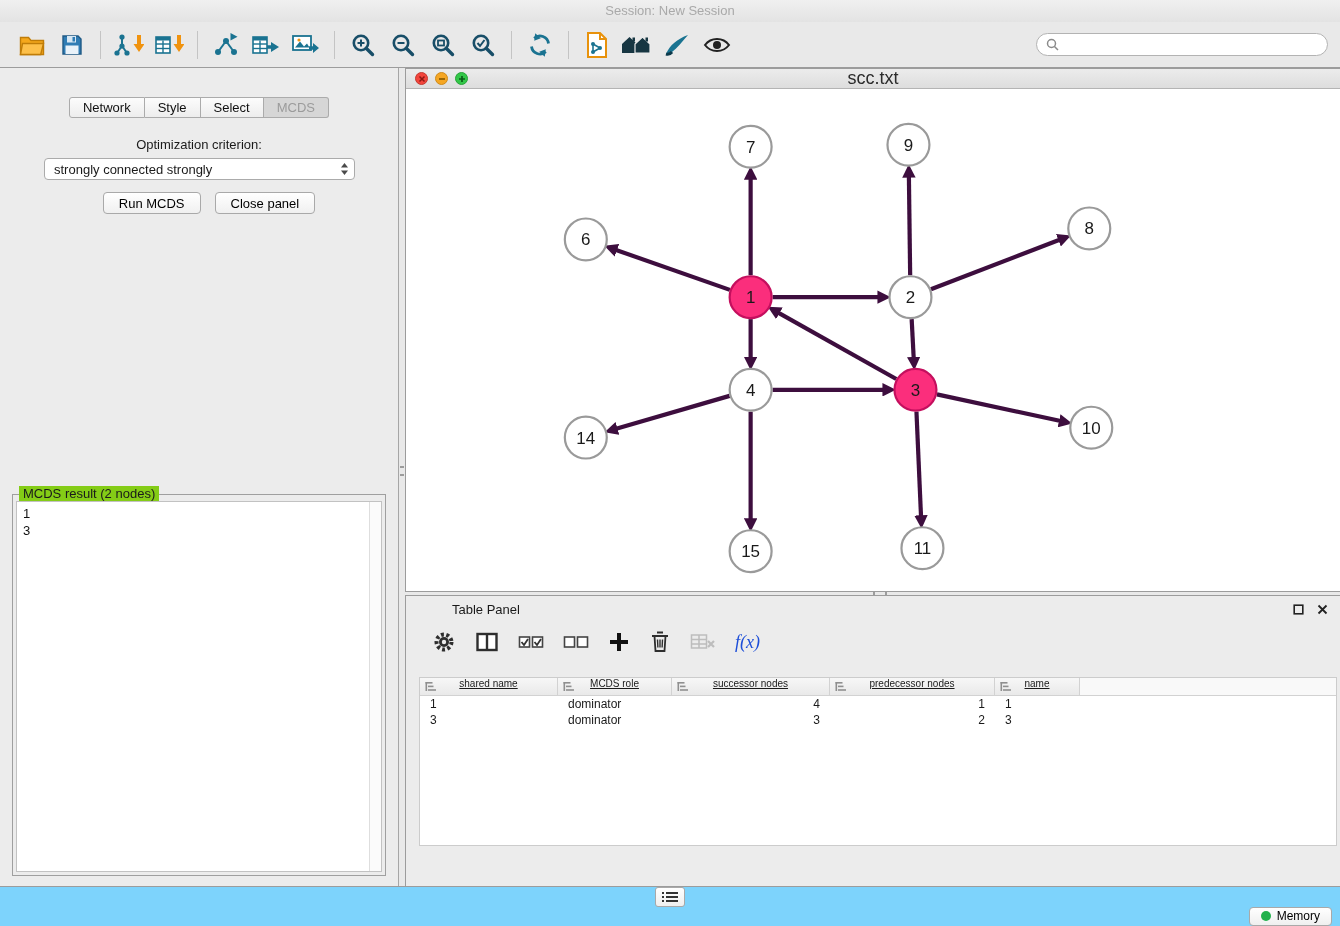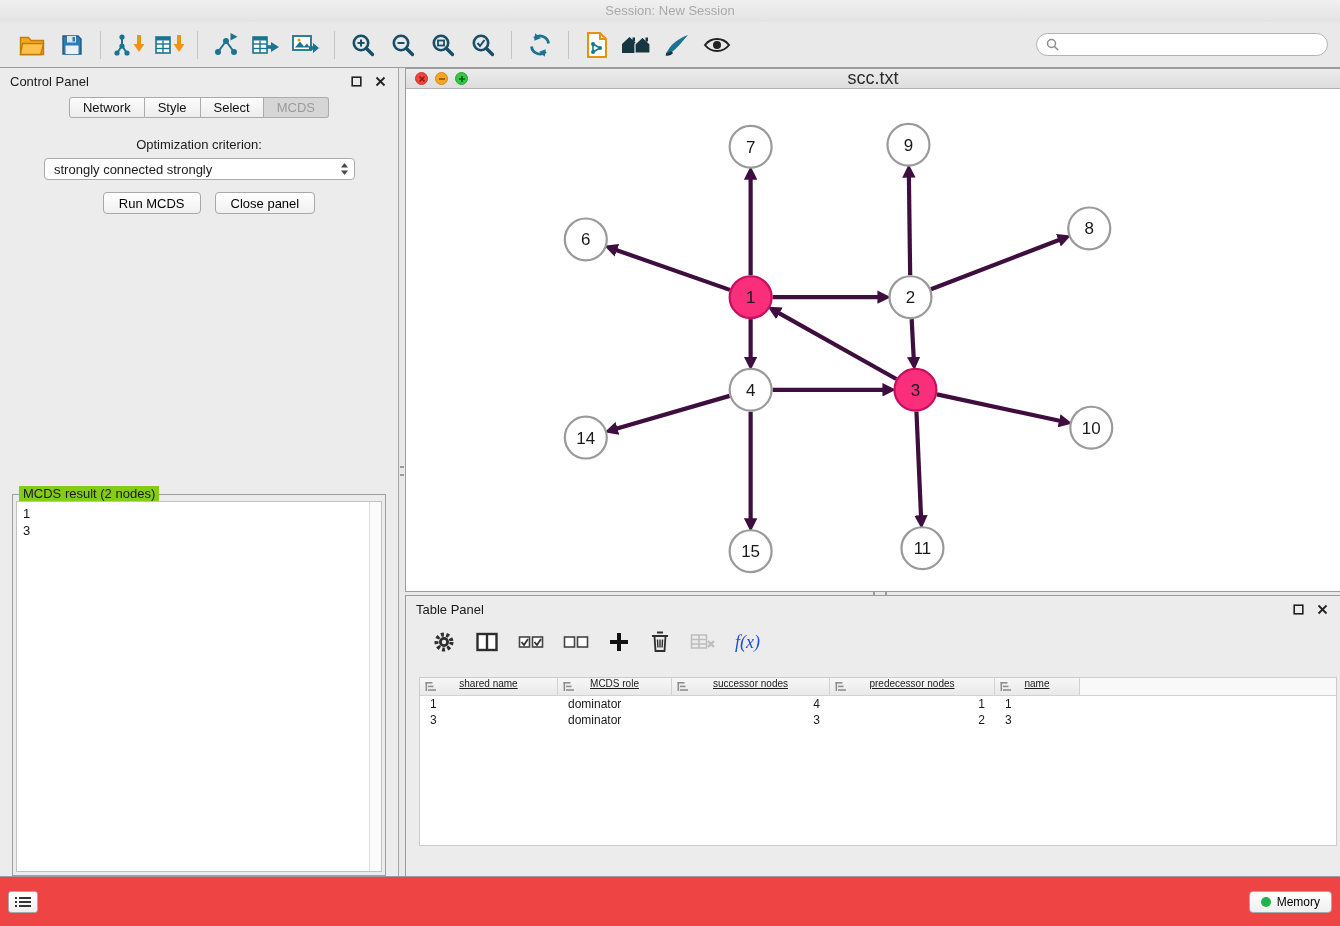--- a/index.html
+++ b/index.html
@@ -99,43 +99,43 @@
   .light.red    { background:#f3453c; border:1px solid #c33a31; }
   .light.yellow { background:#f5a623; border:1px solid #cf8b1b; }
   .light.green  { background:#33c748; border:1px solid #27a438; }
   .nw-title { font-size:18px; color:#2b2b2b; }
   .nw-canvas { position:absolute; top:20px; left:0; right:0; bottom:0; background:#fff; }
   #graph-svg { width:100%; height:100%; }
 
   
   .table-panel {
     position:absolute; left:405px; top:595px; right:0; bottom:36px;
-    background:#ececec; border:1px solid #9c9c9c; border-right:none;
+    background:#ececec; border:1px solid #9c9c9c; border-right:none;padding-left:36px;
   }
   .tp-toolbar { position:absolute; top:28px; left:0; right:0; height:36px;
     display:flex; align-items:center; padding-left:26px; gap:19px; }
   .tp-tool { background:none; border:none; padding:0; display:flex; align-items:center; }
   .fx-label { font-family:"Liberation Serif", serif; font-style:italic; font-size:18px; color:#1d4ed8; }
   .tp-table { position:absolute; top:81px; left:13px; right:3px; bottom:43px;
     background:#fff; border:1px solid #cccccc; overflow:hidden; }
   .tp-head-row { display:flex; height:18px; background:linear-gradient(#f7f7f7,#e9e9e9);
     border-bottom:1px solid #d2d2d2; }
   .tp-th { position:relative; display:flex; align-items:flex-start; justify-content:center;
     border-right:1px solid #d2d2d2; font-size:10px; flex:none;text-decoration:underline; }
   .tp-th .sort-icon { position:absolute; left:5px; top:3px; }
   .tp-th-filler { flex:1; border-right:none; background:#f9f9f9; }
   .tp-row { display:flex; height:16px; align-items:center; }
   .tp-td { font-size:12px; padding:0 10px; flex:none; line-height:16px; }
   .tp-tabs { position:absolute; bottom:4px; left:0; right:0; display:flex; justify-content:center; }
 
   
   .statusbar {
-    position:absolute; left:0; right:0; bottom:0; height:50px;
-    background:#ef4444; border-top:1px solid #9c9c9c;
-    display:flex; align-items:center; padding:0 8px;
+    position:absolute; left:0; right:0; bottom:0; height:40px;
+    background:#7dd3fc; border-top:1px solid #9c9c9c;
+    display:flex; align-items:center; padding:0 8px;flex-direction:column;
   }
   .list-btn { width:30px; height:22px; border:1px solid #a9a9a9; border-radius:3px;
     background:linear-gradient(#ffffff,#efefef); display:flex; align-items:center; justify-content:center; }
   .memory-btn { margin-left:auto; height:22px; padding:0 11px;
     border:1px solid #a9a9a9; border-radius:4px; background:linear-gradient(#ffffff,#efefef);
     display:flex; align-items:center; gap:6px; font-size:12px; font-family:inherit; }
   .memory-dot { width:10px; height:10px; border-radius:50%; background:#22b14c; }
 </style>
 </head>
 <body>
@@ -301,33 +301,20 @@
   <div class="search-wrap">
     <svg width="13" height="13" viewBox="0 0 13 13">
       <circle cx="5.5" cy="5.5" r="4" fill="none" stroke="#8a8a8a" stroke-width="1.5"></circle>
       <line x1="8.5" y1="8.5" x2="12" y2="12" stroke="#8a8a8a" stroke-width="1.5"></line>
     </svg>
     <input class="search-input" value="" style="">
   </div>
 </div>
 
 <div class="control-panel">
-  <div class="panel-header">
-    <span class="panel-title">Control Panel</span>
-    <button class="panel-btn">
-      <svg width="11" height="11" viewBox="0 0 11 11">
-        <rect x="1.2" y="1.2" width="8.6" height="8.6" fill="none" stroke="#222" stroke-width="1.6"></rect>
-      </svg>
-    </button>
-    <button class="panel-btn">
-      <svg width="11" height="11" viewBox="0 0 11 11">
-        <path d="M1.5 1.5 L9.5 9.5 M9.5 1.5 L1.5 9.5" stroke="#222" stroke-width="1.8"></path>
-      </svg>
-    </button>
-  </div>
 
   <div class="cp-tabs" id="cp-tabs">
       <div class="tab">Network</div>
       <div class="tab">Style</div>
       <div class="tab">Select</div>
       <div class="tab active">MCDS</div>
     </div>
 
   <div class="cp-opt-label">Optimization criterion:</div>
 

